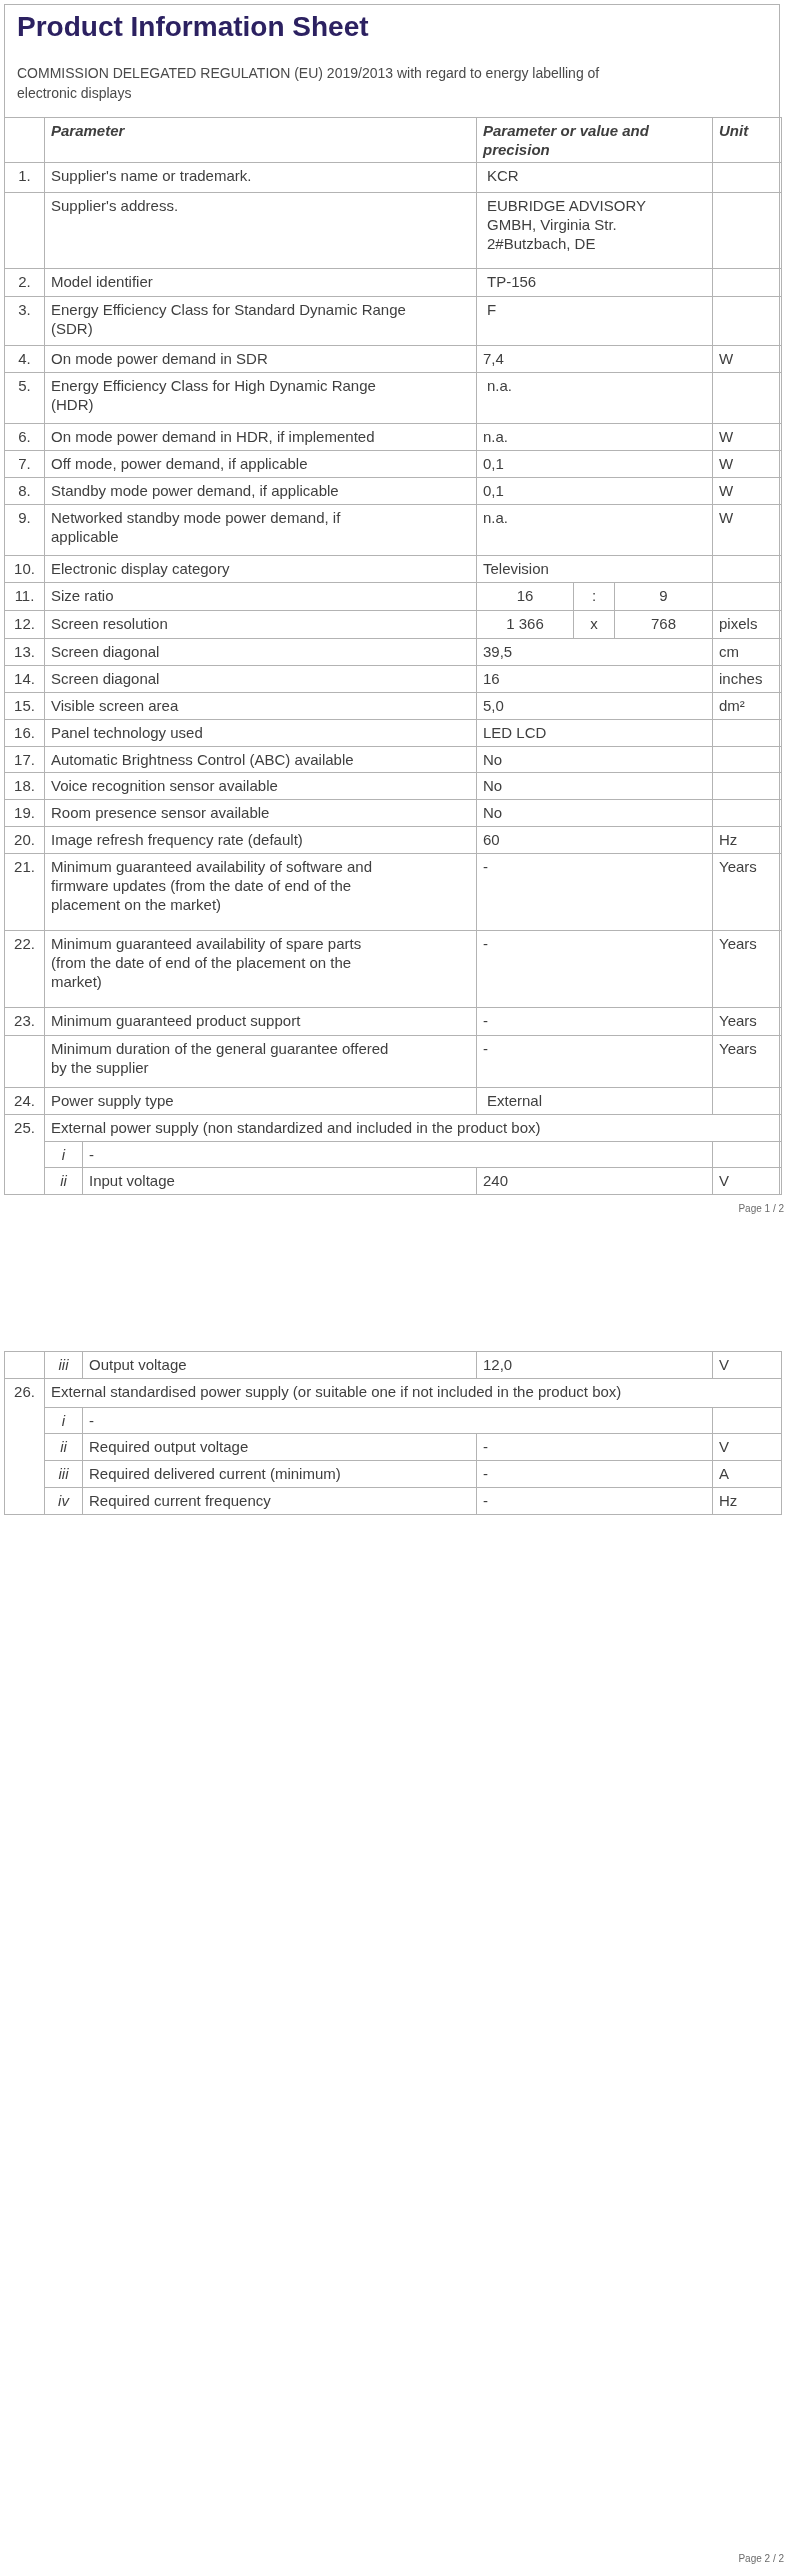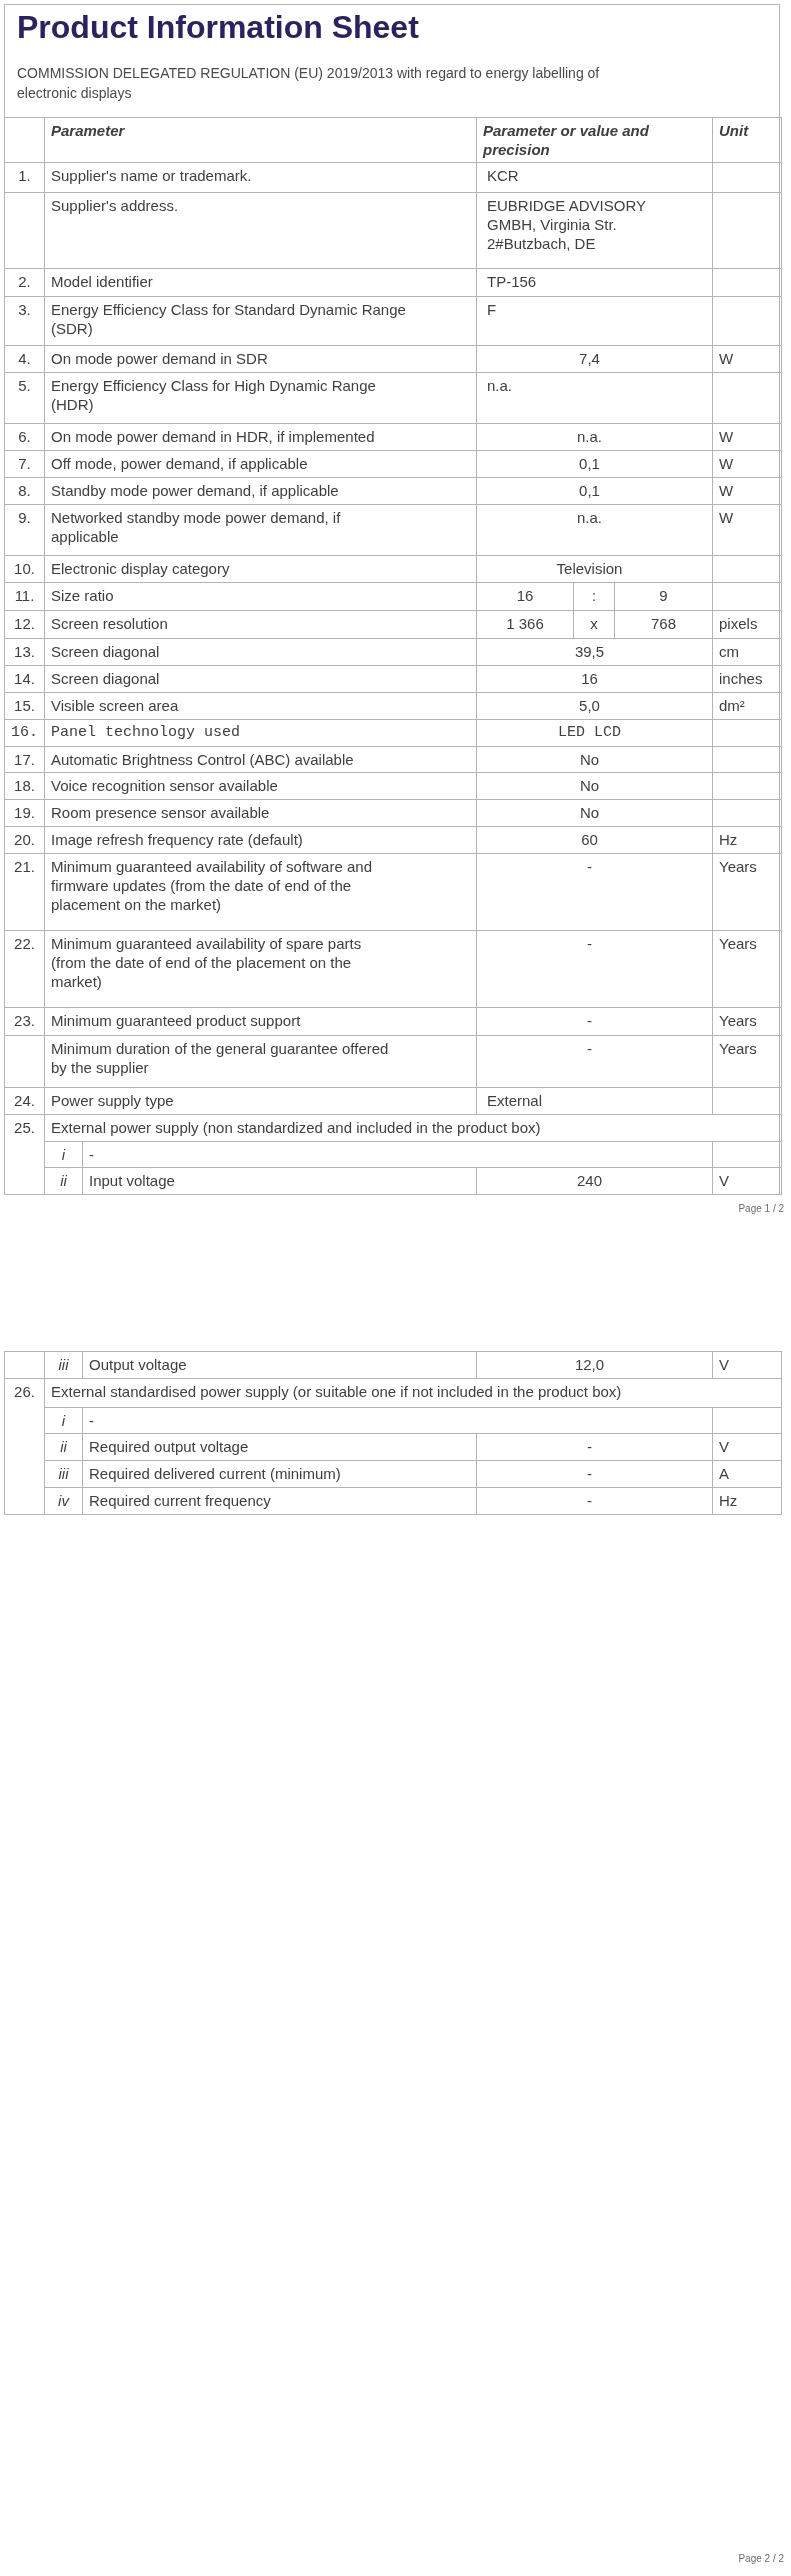--- a/index.html
+++ b/index.html
@@ -13,42 +13,42 @@
   html,body{margin:0;padding:0;}
   body{
     width:792px;height:2576px;position:relative;background:var(--bg);
     font-family:"Liberation Sans",sans-serif;color:var(--text);
   }
   .page1{
     position:absolute;left:4px;top:4px;width:776px;
     border:1px solid var(--border);border-bottom:none;background:#fff;
   }
   .title{
-    margin:6px 0 0 12px;font-size:32px;line-height:32px;font-weight:bold;
+    margin:6px 0 0 12px;font-size:28px;line-height:32px;font-weight:bold;
     color:var(--title);letter-spacing:0px;
   }
   .subtitle{margin:20px 0 14px 12px;font-size:14px;line-height:20px;color:#4a4a4a;}
   table.pis{
     border-collapse:collapse;table-layout:fixed;
     width:776px;margin-left:-1px;
   }
   table.pis td{
     border:1px solid var(--border);
     vertical-align:top;
     font-size:15px;line-height:19px;
     padding:3px 6px;
     color:var(--text);
     overflow:hidden;
   }
   td.num{text-align:center;padding-left:2px;padding-right:2px;}
   td.sub{text-align:center;font-style:italic;padding-left:2px;padding-right:2px;}
   td.param{padding-left:11px;white-space:pre-line;}
   td.val{white-space:pre-line;}
   td.val.left{text-align:left;padding-left:10px;}
-  td.val.right{text-align:center;padding-right:16px;}
+  td.val.right{text-align:left;padding-right:16px;}
   td.rv{text-align:center;}
   td.rsep{text-align:center;}
   td.unit{padding-left:8px;}
   td.head{font-weight:bold;padding-top:5px;font-style:italic;}
   td.vhead{padding-left:10px;white-space:normal;}
   .footer{
     position:absolute;right:8px;font-size:10px;color:var(--muted);
   }
   .footer1{top:1203px;}
   .footer2{top:2553px;}
@@ -179,21 +179,21 @@
           <td class="param" colspan="2">Screen diagonal</td>
           <td class="val right" colspan="3">16</td>
           <td class="unit">inches</td>
         </tr>
         <tr style="height: 27px;">
           <td class="num">15.</td>
           <td class="param" colspan="2">Visible screen area</td>
           <td class="val right" colspan="3">5,0</td>
           <td class="unit">dm²</td>
         </tr>
-        <tr style="height: 27px; font-family: Liberation Mono, monospace;">
+        <tr style="height: 27px;">
           <td class="num">16.</td>
           <td class="param" colspan="2">Panel technology used</td>
           <td class="val right" colspan="3">LED LCD</td>
           <td class="unit"></td>
         </tr>
         <tr style="height: 19px; padding-left: 34px;">
           <td class="num">17.</td>
           <td class="param" colspan="2">Automatic Brightness Control (ABC) available</td>
           <td class="val right" colspan="3">No</td>
           <td class="unit"></td>

